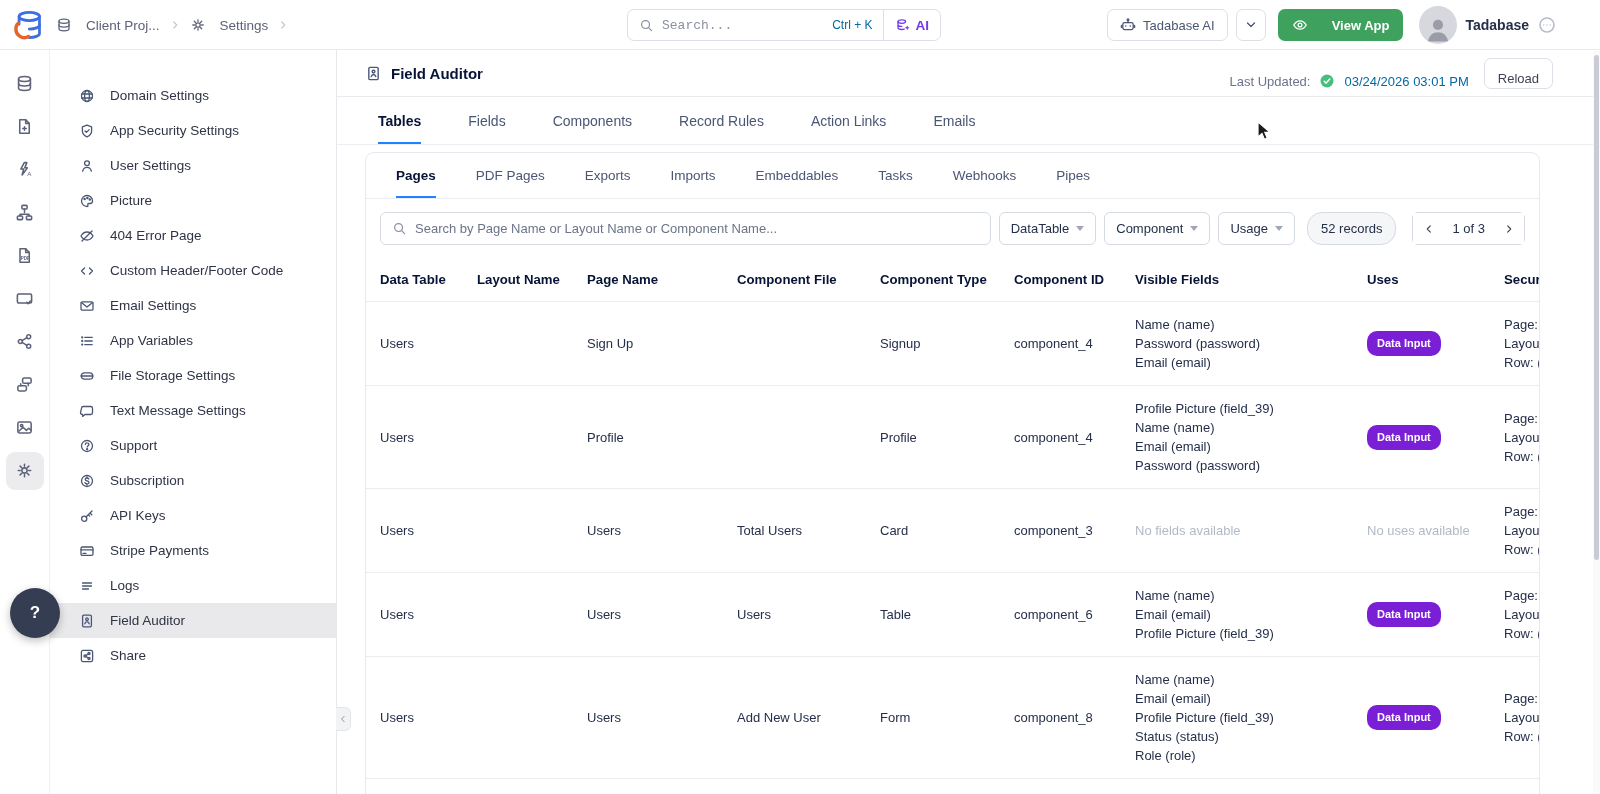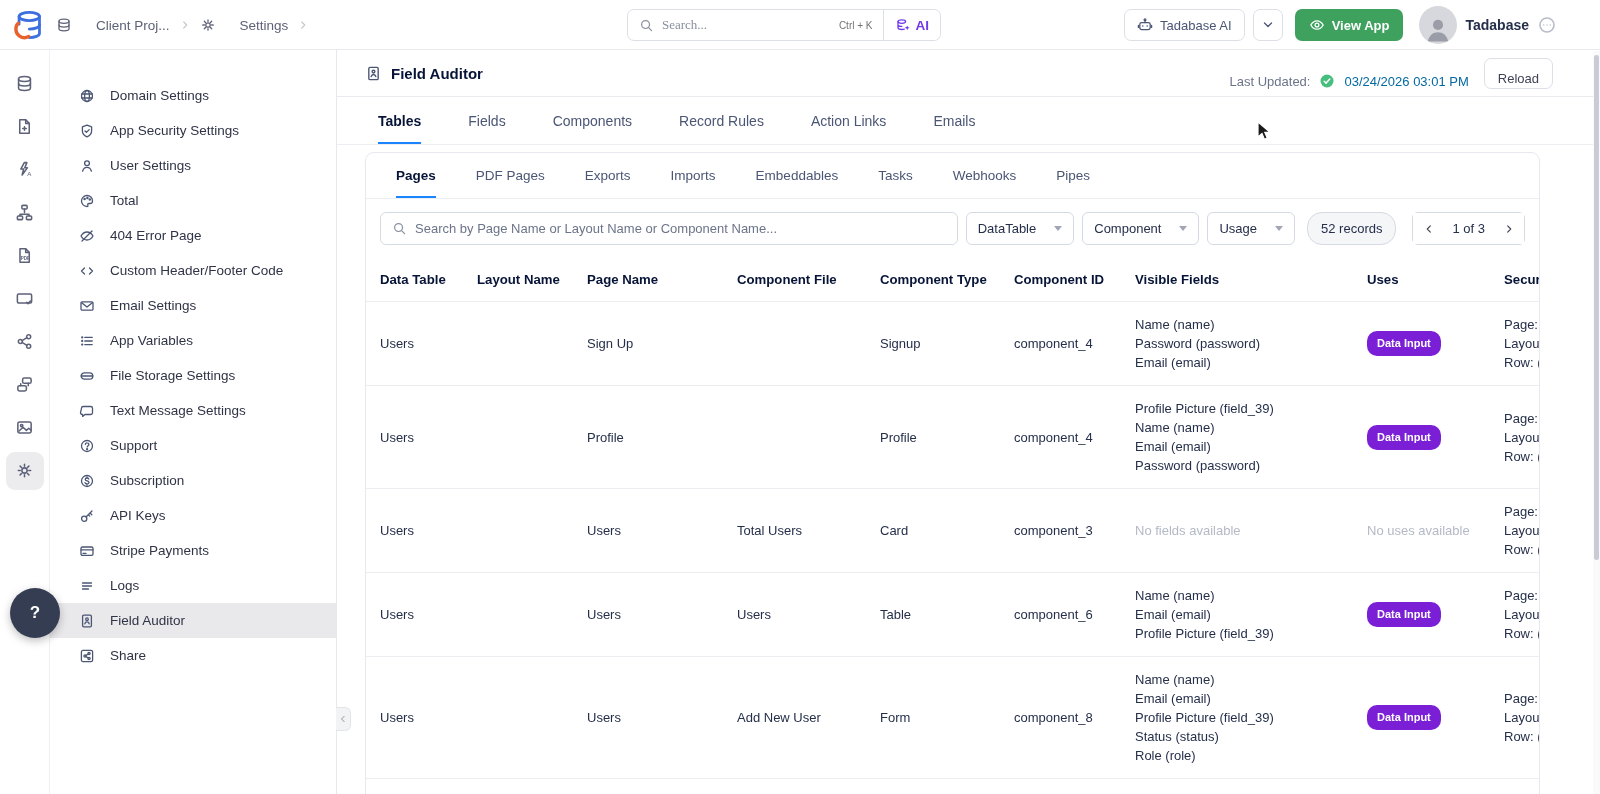--- a/index.html
+++ b/index.html
@@ -4,37 +4,37 @@
 <style>
   *{margin:0;padding:0;box-sizing:border-box}
   html,body{width:1600px;height:794px;overflow:hidden;background:#fff;
     font-family:"Liberation Sans","DejaVu Sans",sans-serif;color:#3f4254;position:relative}
   .ic{stroke:currentColor;fill:none;stroke-width:1.3;stroke-linecap:round;stroke-linejoin:round;display:block}
   
   .topbar{position:relative;height:50px;border-bottom:1px solid #e8eaee;background:#fff;z-index:5}
   .logo{position:absolute;left:11px;top:8px;width:34px;height:34px}
   .breadcrumb{position:absolute;left:56px;top:0;height:50px;display:flex;align-items:center;gap:8px;
     font-size:13.5px;color:#5e6278}
-  .crumb{display:flex;align-items:center;gap:24px;cursor:pointer}
+  .crumb{display:flex;align-items:center;gap:14px;cursor:pointer}
   .crumb-sep{color:#c0c4cd}
   .search-wrap{position:absolute;left:627px;top:9px;width:314px;height:32px;border:1px solid #dcdfe6;
     border-radius:7px;display:flex;align-items:center;background:#fff}
   .search-wrap .mag{margin:0 8px 0 11px;color:#8a90a0}
-  .search-input{border:none;outline:none;flex:1;font-size:13px;color:#a21caf;font-family:Liberation Serif, serif;min-width:0}
+  .search-input{border:none;outline:none;flex:1;font-size:13px;color:#a21caf;font-family:Liberation Mono, monospace;min-width:0}
   .search-input::placeholder{color:#8a90a0}
-  .shortcut{font-size:10px;color:#737373;margin-right:10px;white-space:nowrap}
+  .shortcut{font-size:12px;color:#0369a1;margin-right:10px;white-space:nowrap}
   .ai-btn{height:100%;border:none;border-left:1px solid #dcdfe6;background:#fff;color:#7239ea;
     display:flex;align-items:center;gap:5px;padding:0 11px;font-size:13.5px;font-weight:700;cursor:pointer;
     border-radius:0 7px 7px 0;font-family:inherit}
   .tb-right{position:absolute;right:43px;top:0;height:50px;display:flex;align-items:center;gap:8px}
   .btn-outline{height:32px;border:1px solid #dcdfe6;background:#fff;border-radius:7px;display:flex;
     align-items:center;gap:7px;padding:0 12px;font-size:13px;color:#4b5675;cursor:pointer;font-family:inherit}
   .btn-caret{width:30px;justify-content:center;padding:0}
   .btn-green{height:32px;border:none;border-radius:7px;background:#3fa15e;color:#fff;display:flex;
-    align-items:center;gap:7px;padding:16px 14px;font-size:13px;font-weight:700;cursor:pointer;font-family:inherit;margin-left:4px}
+    align-items:center;gap:24px;padding:16px 14px;font-size:13px;font-weight:700;cursor:pointer;font-family:inherit;margin-left:4px}
   .avatar{width:38px;height:38px;border-radius:50%;background:#d7d8dd;color:#9a9da8;display:flex;
     align-items:flex-end;justify-content:center;overflow:hidden;margin-left:8px;cursor:pointer}
   .acct-name{font-size:14px;font-weight:700;color:#252f4a}
   .ellipsis{color:#b9bdc9;cursor:pointer}
   
   .shell{display:flex;height:744px}
   .rail{width:50px;border-right:1px solid #eef0f3;display:flex;flex-direction:column;align-items:center;
     padding-top:12px;gap:0;position:relative;background:#fff}
   .rail-item{width:38px;height:43px;display:flex;align-items:center;justify-content:center;color:#5e6278;cursor:pointer}
   .rail-item.active{background:#ececef;border-radius:9px;height:38px;margin:2.5px 0}
@@ -68,21 +68,21 @@
     border-bottom:2px solid transparent;padding-top:1px}
   .subtab.active{color:#071437;font-weight:700;border-bottom-color:#1b84ff}
   .toolbar{display:flex;align-items:center;gap:8px;padding:13px 14px}
   .tb-search{flex:1;max-width:697px;height:33px;border:1px solid #d5d9e2;border-radius:6px;position:relative;
     display:flex;align-items:center}
   .tb-search .mag{position:absolute;left:11px;color:#8a90a0}
   .tb-search input{border:none;outline:none;width:100%;height:100%;border-radius:6px;padding-left:34px;
     font-size:13px;color:#3f4254;font-family:inherit}
   .tb-search input::placeholder{color:#6c7489}
   .filter-btn{height:33px;border:1px solid #d5d9e2;border-radius:6px;background:#fff;display:flex;
-    align-items:center;gap:18px;padding:0 11px;font-size:13px;color:#252f4a;cursor:pointer;font-family:inherit;white-space:nowrap}
+    align-items:center;gap:7px;padding:0 11px;font-size:13px;color:#252f4a;cursor:pointer;font-family:inherit;white-space:nowrap}
   .caret{width:0;height:0;border-left:4px solid transparent;border-right:4px solid transparent;
     border-top:5px solid #a1a5b7}
   .records{height:33px;border:1px solid #d5d9e2;border-radius:15px;background:#f5f6f8;display:flex;
     align-items:center;padding:0 13px;font-size:13px;color:#252f4a;white-space:nowrap;margin-left:4px}
   .pager{height:33px;border:1px solid #d5d9e2;border-radius:6px;display:flex;align-items:center;margin-left:8px}
   .pg-btn{width:31px;height:100%;display:flex;align-items:center;justify-content:center;color:#3f4254;
     cursor:pointer;background:#fff;border:none}
   .pg-label{font-size:13px;color:#252f4a;padding:0 8px;white-space:nowrap}
   
   .tablewrap{overflow:hidden}
@@ -427,21 +427,21 @@
     <div class="side-item">
       <svg class="ic ico" width="16" height="16">
           <use href="#i-user"></use>
         </svg>
       <span>User Settings</span>
       </div>
     <div class="side-item">
       <svg class="ic ico" width="16" height="16">
           <use href="#i-palette"></use>
         </svg>
-      <span>Total</span>
+      <span>Picture</span>
       </div>
     <div class="side-item">
       <svg class="ic ico" width="16" height="16">
           <use href="#i-eyeoff"></use>
         </svg>
       <span>404 Error Page</span>
       </div>
     <div class="side-item">
       <svg class="ic ico" width="16" height="16">
           <use href="#i-code"></use>

